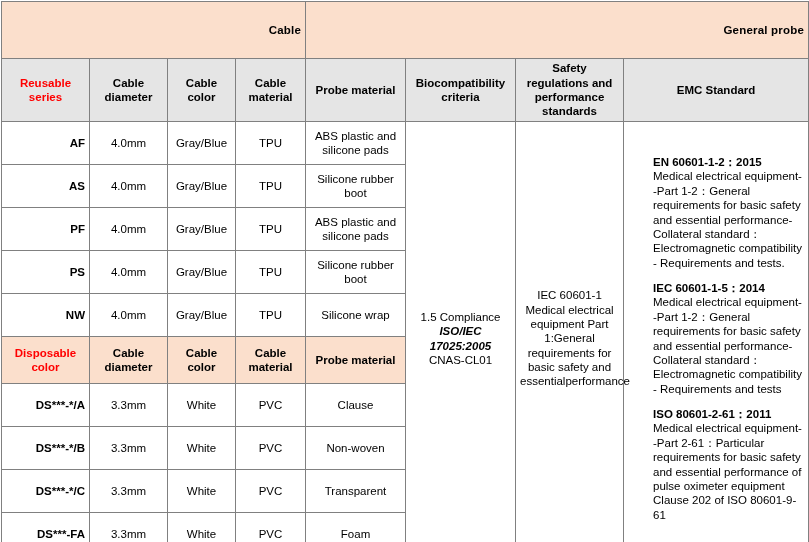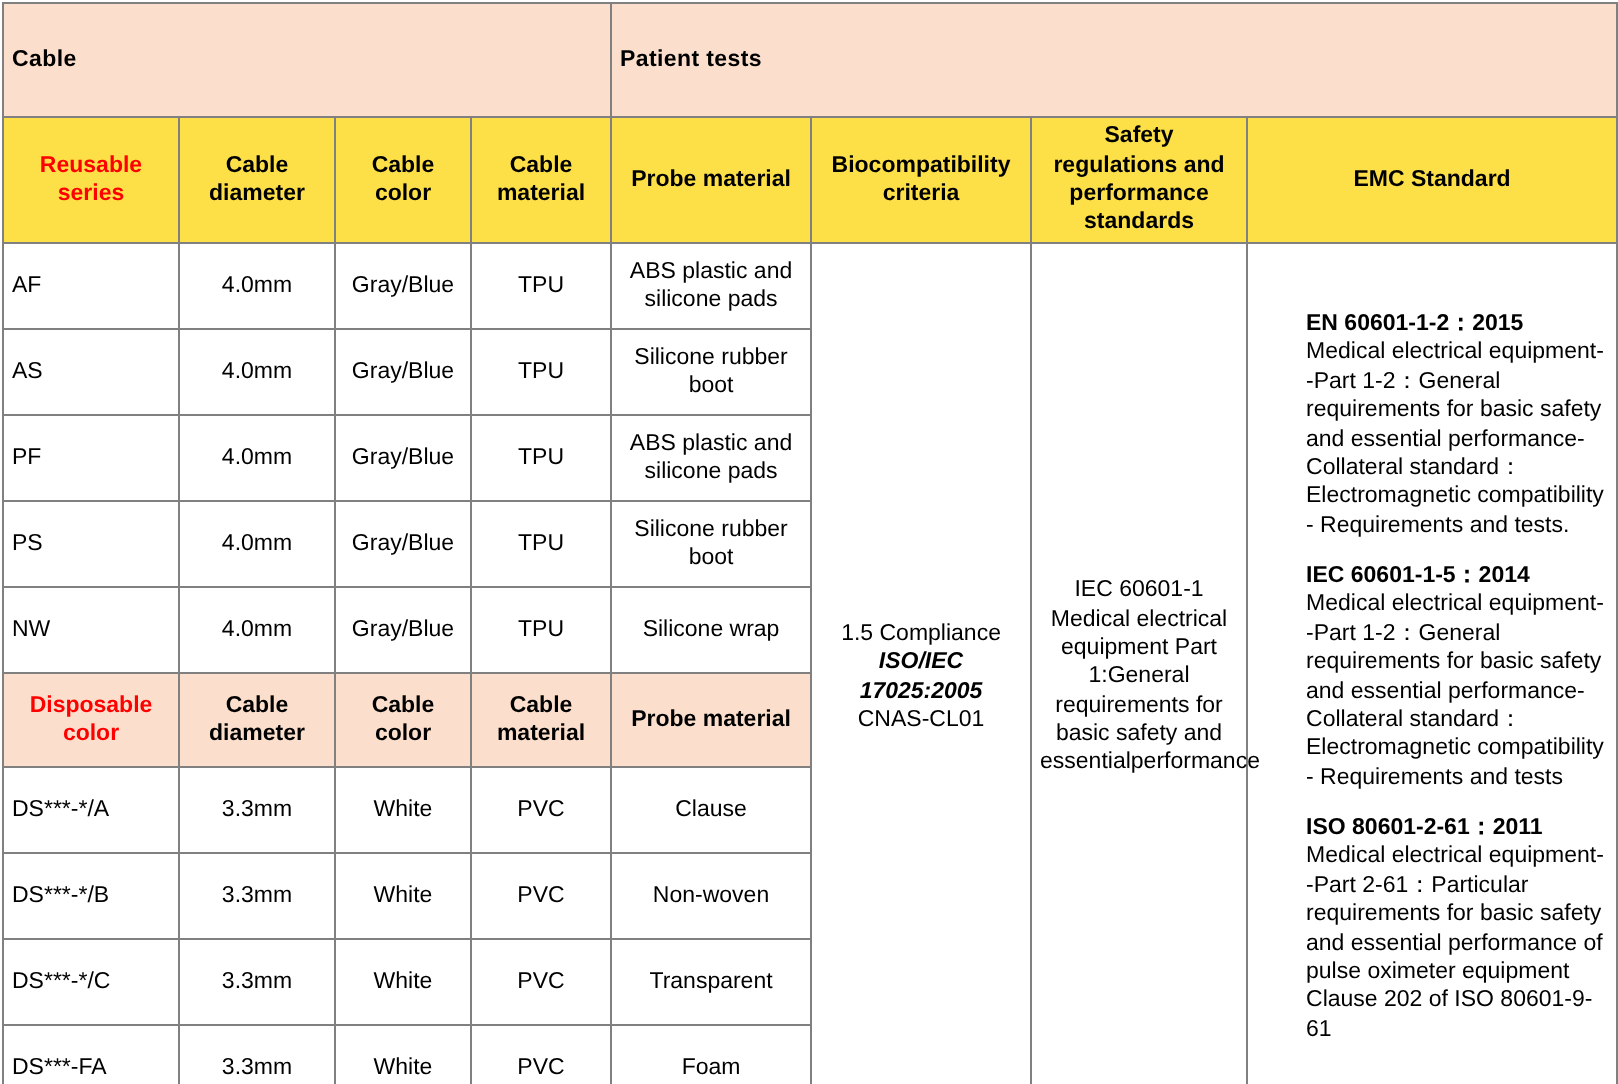--- a/index.html
+++ b/index.html
@@ -23,50 +23,50 @@
   }
   table.spec td {
     border: 1px solid #808080;
     padding: 2px 4px;
     vertical-align: middle;
     font-size: 11.5px;
     line-height: 1.25;
   }
   .group-head {
     background: #fbdfcc;
-    text-align: left;
+    text-align: right;
     font-weight: bold;
     font-size: 20px;
     letter-spacing: .2px;
     height: 52px;
   }
   .col-head {
-    background: #fde047;
+    background: #e5e5e5;
     text-align: center;
     font-weight: bold;
     font-size: 12px;
     height: 58px;
   }
   .col-head.red, .sub-head.red {
     color: #ff0000;
     text-align: center;
   }
   .sub-head {
     background: #fbdfcc;
     text-align: center;
     font-weight: bold;
     font-size: 12px;
     height: 42px;
   }
   .cell-c {
     text-align: center;
   }
   .cell-bold {
-    font-weight: normal;
-    text-align: left;
+    font-weight: bold;
+    text-align: right;
     font-size: 12px;
   }
   .row-body td {
     height: 38px;
   }
   .bio-cell {
     text-align: center;
     font-size: 11.5px;
     line-height: 1.45;
   }
@@ -120,21 +120,21 @@
       <col class="w-c3">
       <col class="w-c4">
     <col class="w-c5">
       <col class="w-c6">
       <col class="w-c7">
       <col class="w-c8">
   </colgroup>
   <tbody>
     <tr>
       <td class="group-head" colspan="4">Cable</td>
-      <td class="group-head" colspan="4">Patient tests</td>
+      <td class="group-head" colspan="4">General probe</td>
     </tr>
     <tr>
       <td class="col-head red">Reusable series</td>
       <td class="col-head">Cable diameter</td>
       <td class="col-head">Cable color</td>
       <td class="col-head">Cable material</td>
       <td class="col-head">Probe material</td>
       <td class="col-head">Biocompatibility criteria</td>
       <td class="col-head">Safety regulations and performance standards</td>
       <td class="col-head">EMC Standard</td>

